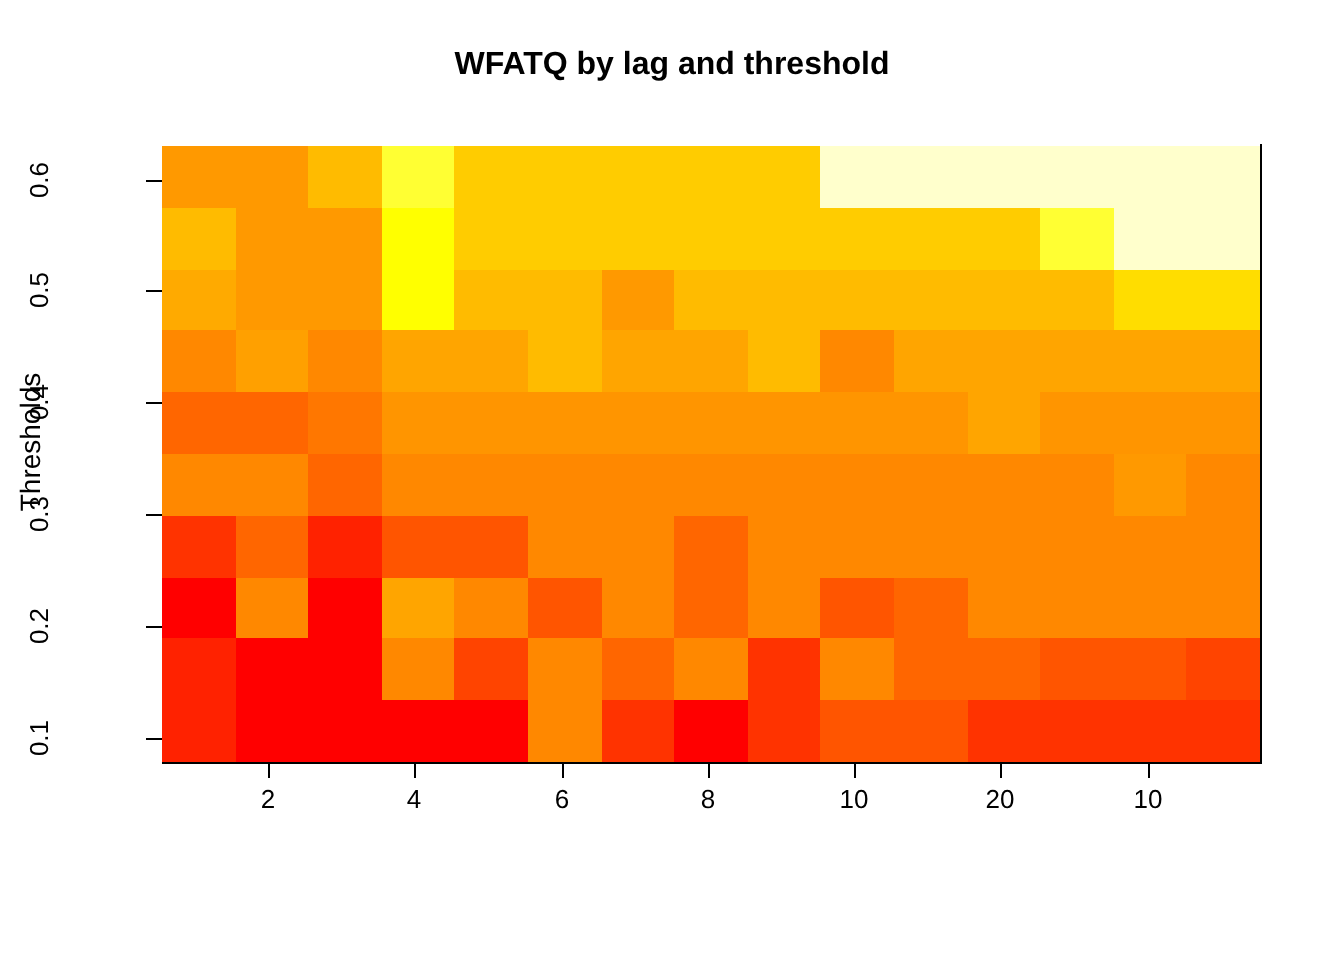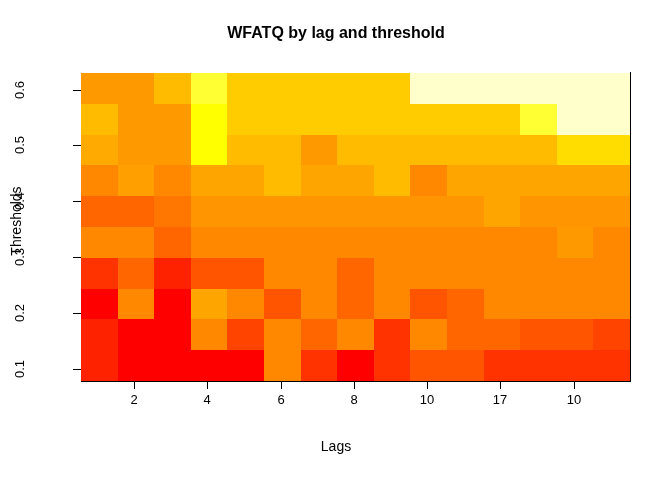--- a/index.html
+++ b/index.html
@@ -302,38 +302,37 @@
       <div class="x-tick-label" style="left: 134px;">2</div>
       <div class="x-tick-mark" style="left: 207px;"></div>
       <div class="x-tick-label" style="left: 207px;">4</div>
       <div class="x-tick-mark" style="left: 281px;"></div>
       <div class="x-tick-label" style="left: 281px;">6</div>
       <div class="x-tick-mark" style="left: 354px;"></div>
       <div class="x-tick-label" style="left: 354px;">8</div>
       <div class="x-tick-mark" style="left: 427px;"></div>
       <div class="x-tick-label" style="left: 427px;">10</div>
       <div class="x-tick-mark" style="left: 500px;"></div>
-      <div class="x-tick-label" style="left: 500px;">17</div>
+      <div class="x-tick-label" style="left: 500px;">20</div>
       <div class="x-tick-mark" style="left: 574px;"></div>
       <div class="x-tick-label" style="left: 574px;">10</div>
     </div>
   <div id="y-ticks-layer">
       <div class="y-tick-mark" style="top: 90px;"></div>
       <div class="y-tick-label-wrap" style="top: 83px;">0.6</div>
       <div class="y-tick-mark" style="top: 145px;"></div>
       <div class="y-tick-label-wrap" style="top: 138px;">0.5</div>
       <div class="y-tick-mark" style="top: 201px;"></div>
       <div class="y-tick-label-wrap" style="top: 194px;">0.4</div>
       <div class="y-tick-mark" style="top: 257px;"></div>
       <div class="y-tick-label-wrap" style="top: 250px;">0.3</div>
       <div class="y-tick-mark" style="top: 313px;"></div>
       <div class="y-tick-label-wrap" style="top: 306px;">0.2</div>
       <div class="y-tick-mark" style="top: 369px;"></div>
       <div class="y-tick-label-wrap" style="top: 362px;">0.1</div>
     </div>
 
-  <div id="x-axis-title">Lags</div>
 
   <div id="y-axis-title-wrap">
     <span id="y-axis-title">Thresholds</span>
   </div>
 
 </div>
 
 </body></html>

